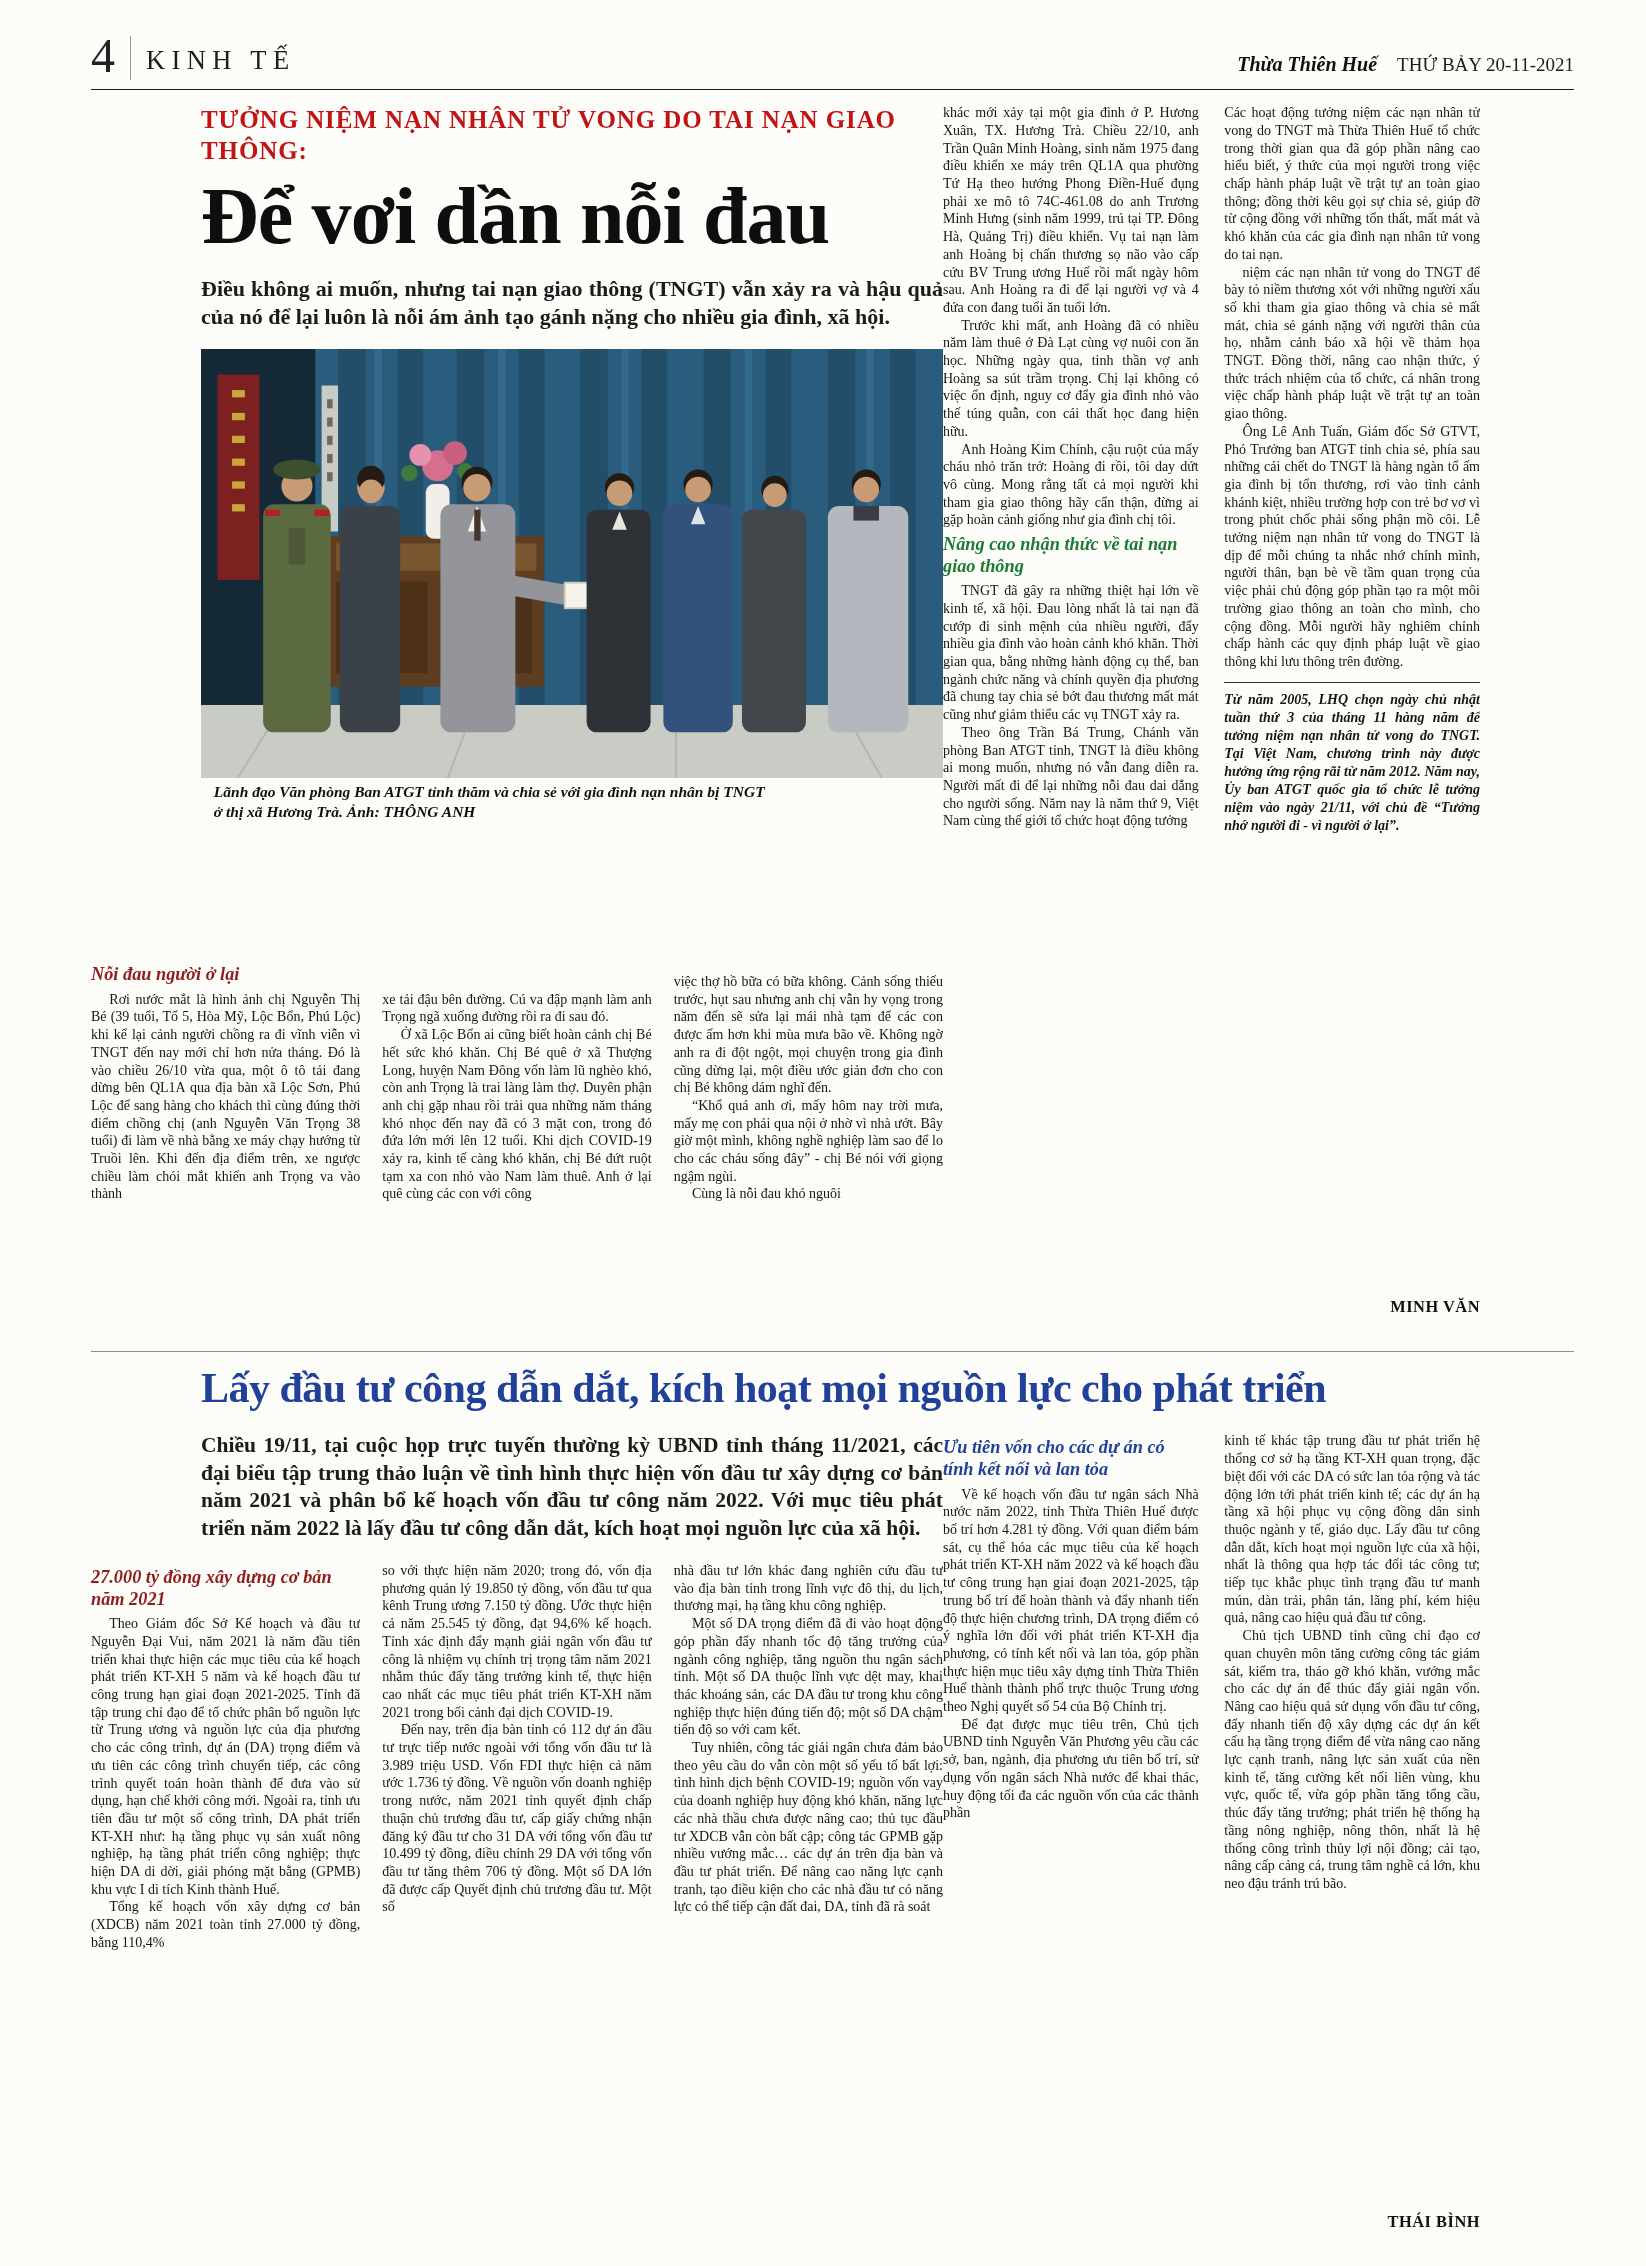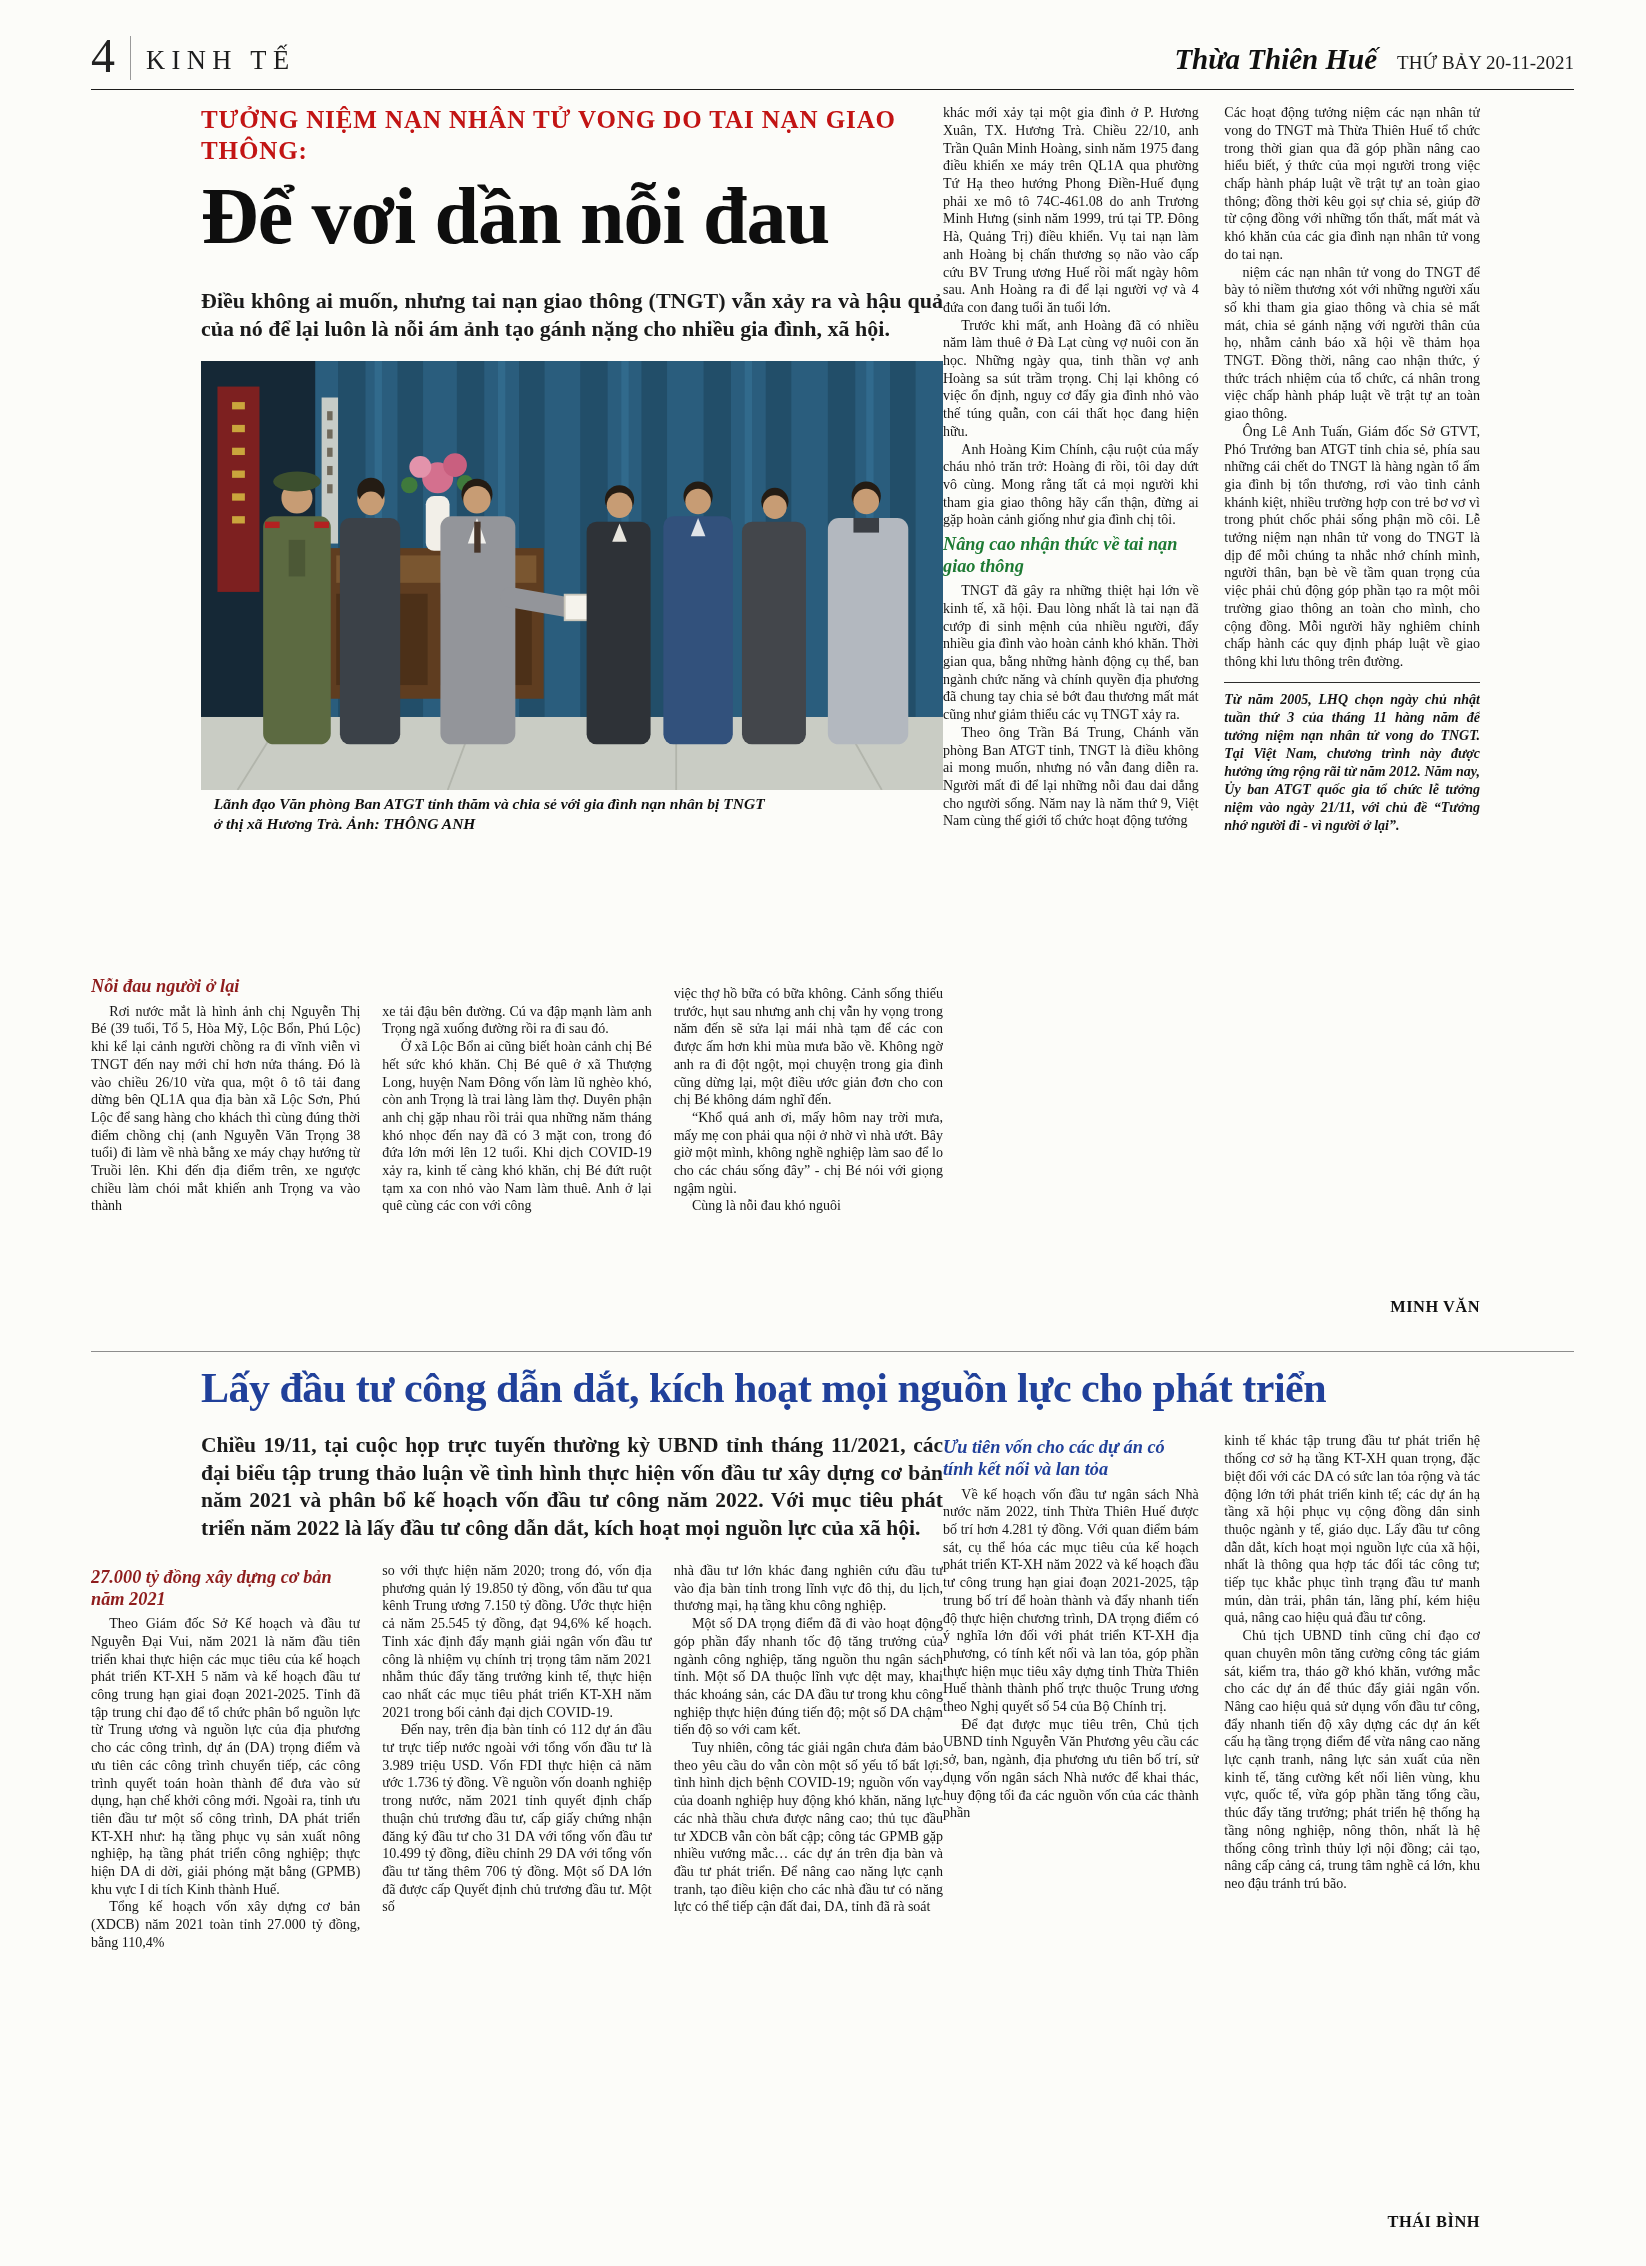--- a/index.html
+++ b/index.html
@@ -18,21 +18,21 @@
   
   .masthead-bar{
     display:flex; justify-content:space-between; align-items:flex-end;
     border-bottom:1.8px solid #1c1c1c; padding-bottom:9.1px; height:64px;
   }
   .mh-left{ display:flex; align-items:flex-end; gap:14.6px; }
   .pagenum{ font-size:48px; line-height:48px; font-weight:400; color:#222; }
   .vbar{ width:1.8px; height:44px; background:#9a9a9a; display:inline-block; }
   .section{ font-size:26.5px; letter-spacing:6.4px; color:#1d1d1d; padding-bottom:3.7px; }
   .mh-right{ display:flex; align-items:baseline; gap:20px; padding-bottom:3.7px; }
-  .paper{ font-weight:bold; font-style:italic; font-size:29px; color:#101010; }
+  .paper{ font-weight:bold; font-style:italic; font-size:20px; color:#101010; }
   .date{ font-size:19px; color:#1c1c1c; }
 
   
   .article{ display:block; }
   .a-flex{ display:flex; }
   .a-main{ width:852px; flex:none; overflow:hidden; }
   .a-right{ width:537px; flex:none; display:flex; gap:25.6px; overflow:hidden; }
   .a-right .col{ flex:1; overflow:hidden; }
   .indent-block{ margin-left:110px; }
 
@@ -50,21 +50,21 @@
   .article1{ height:1261px; padding-top:14.6px; }
   .kicker{
     color:var(--kicker-red,#c21414); font-weight:bold; font-size:25px;
     letter-spacing:0.9px; line-height:31px;
   }
   .headline1{
     font-size:80px; line-height:86px; font-weight:bold; letter-spacing:-0.9px;
     color:#0e0e0e; margin-top:7.3px;
   }
   .lede{ font-weight:bold; font-size:22px; line-height:27.4px; color:#1b1b1b; text-align:justify; }
-  .lede1{ margin-top:28px; width:742px; }
+  .lede1{ margin-top:16px; width:742px; }
 
   .photo-wrap{ margin:18.3px 0 0 110px; width:742px; }
   .photo{ width:742px; height:429px; display:block; background:#22303a; }
   .caption{
     margin-top:4px; padding-left:12.8px;
     font-style:italic; font-weight:bold; font-size:15.5px; line-height:20px; color:#101010;
   }
   .caption span{ display:block; }
 
   .cols-a1-bottom{ display:flex; gap:22px; margin-top:14.6px; height:367px; overflow:hidden;align-items:flex-end; }

